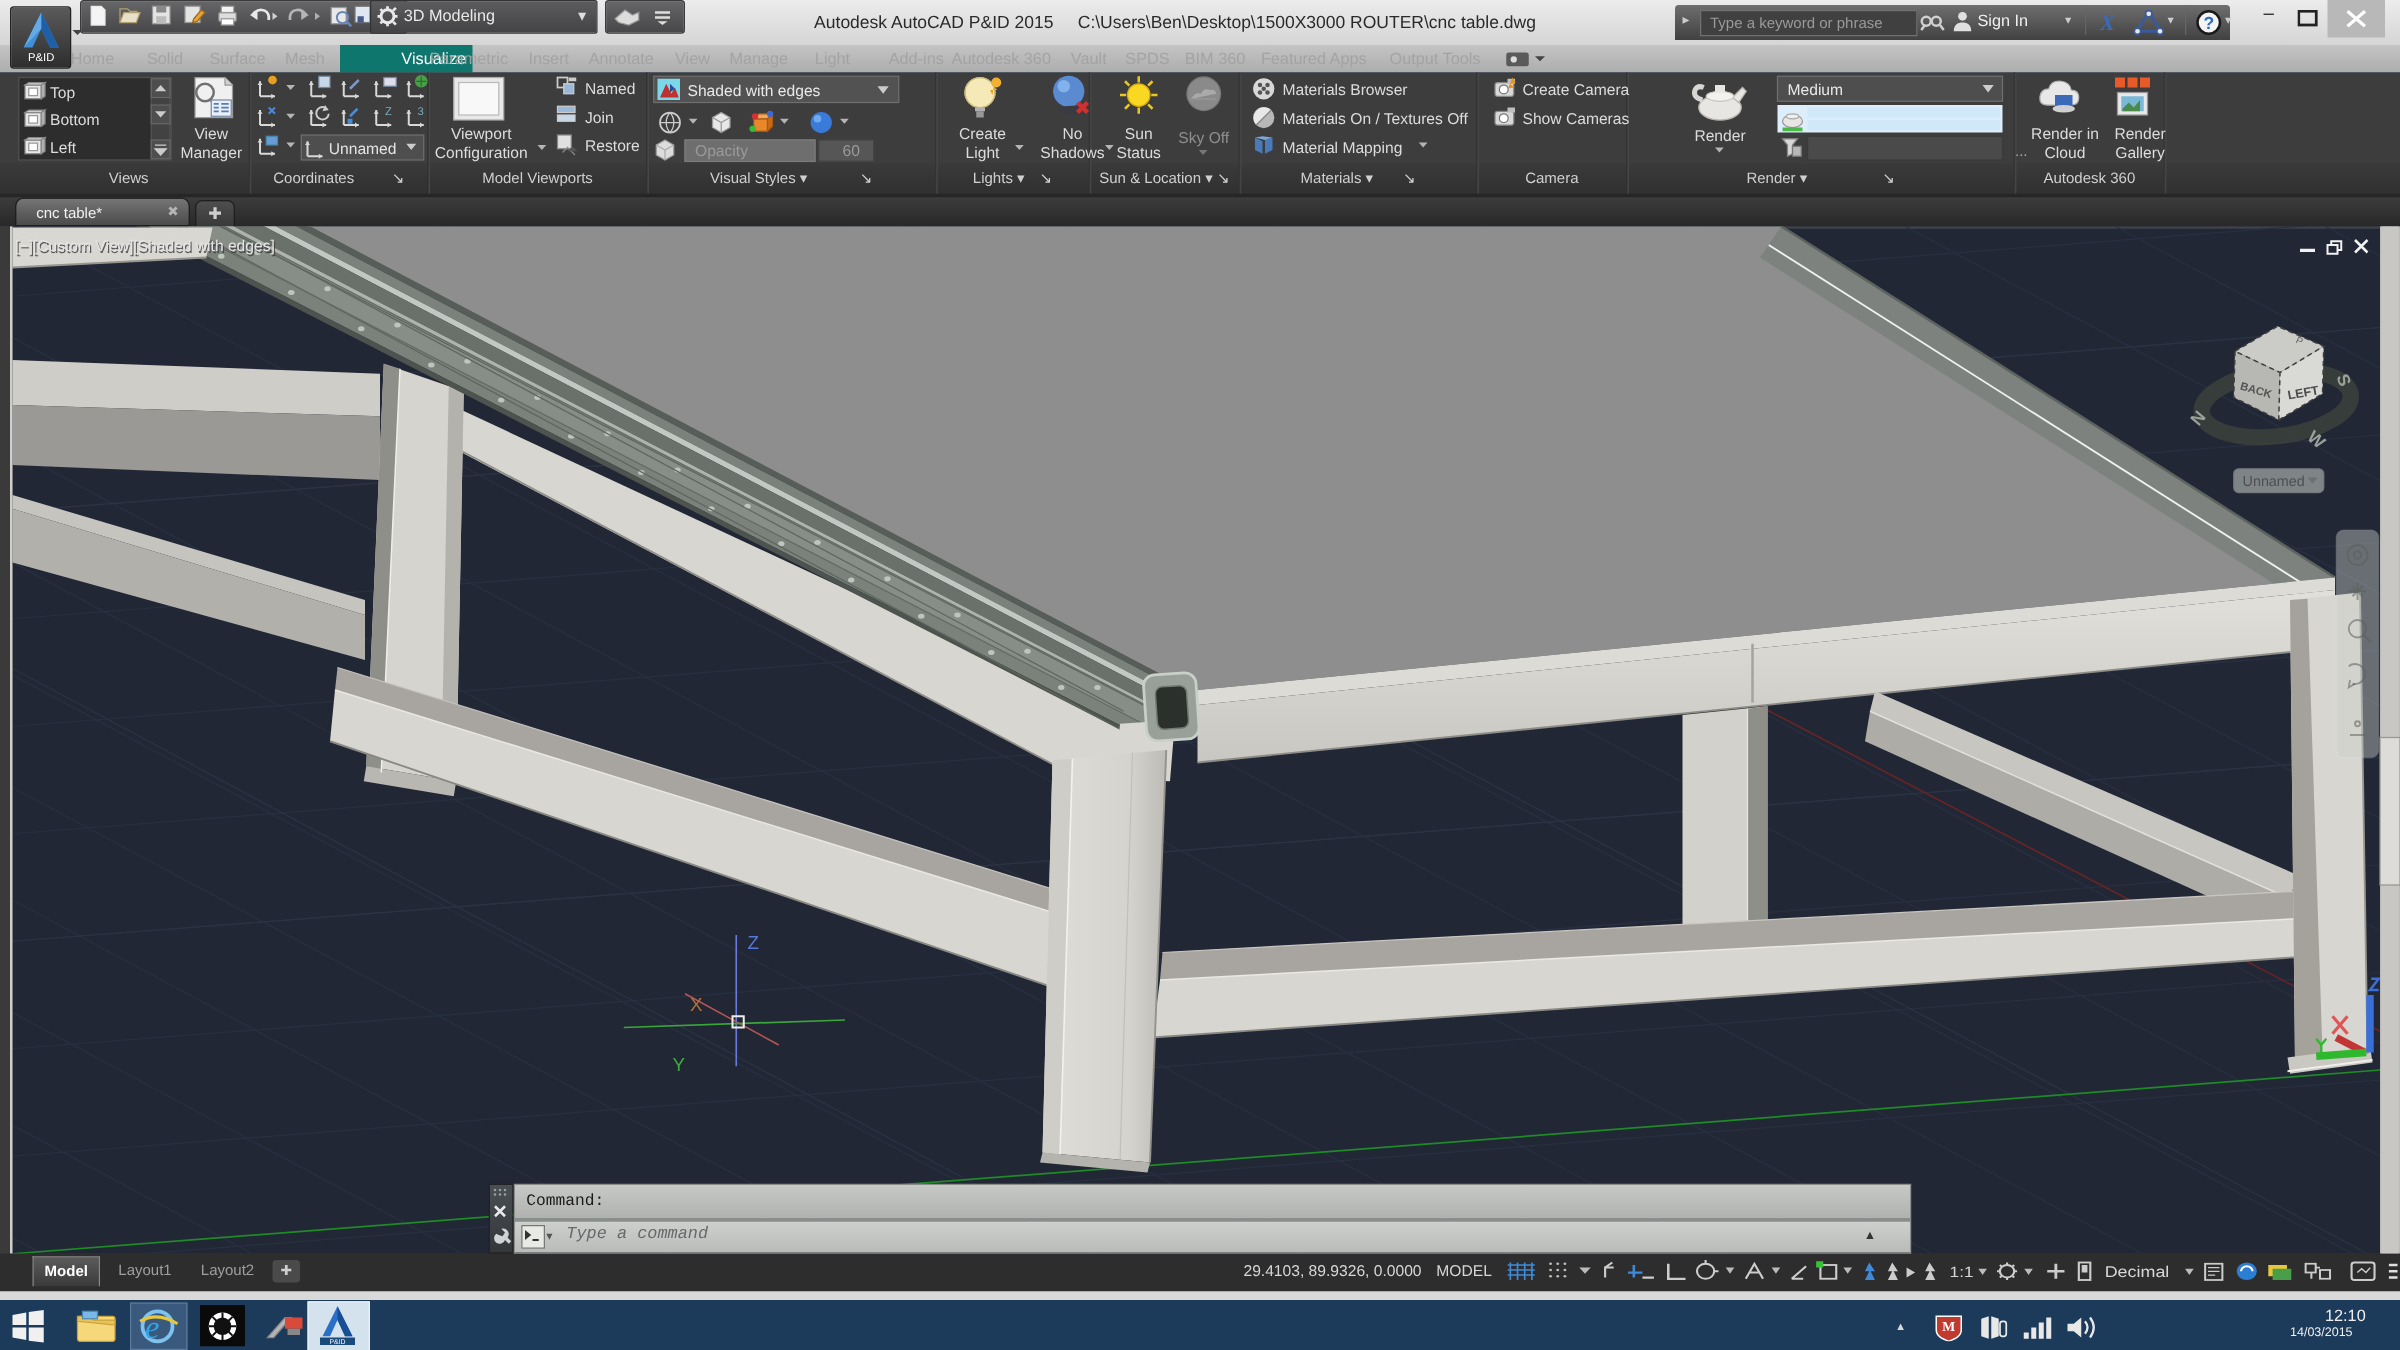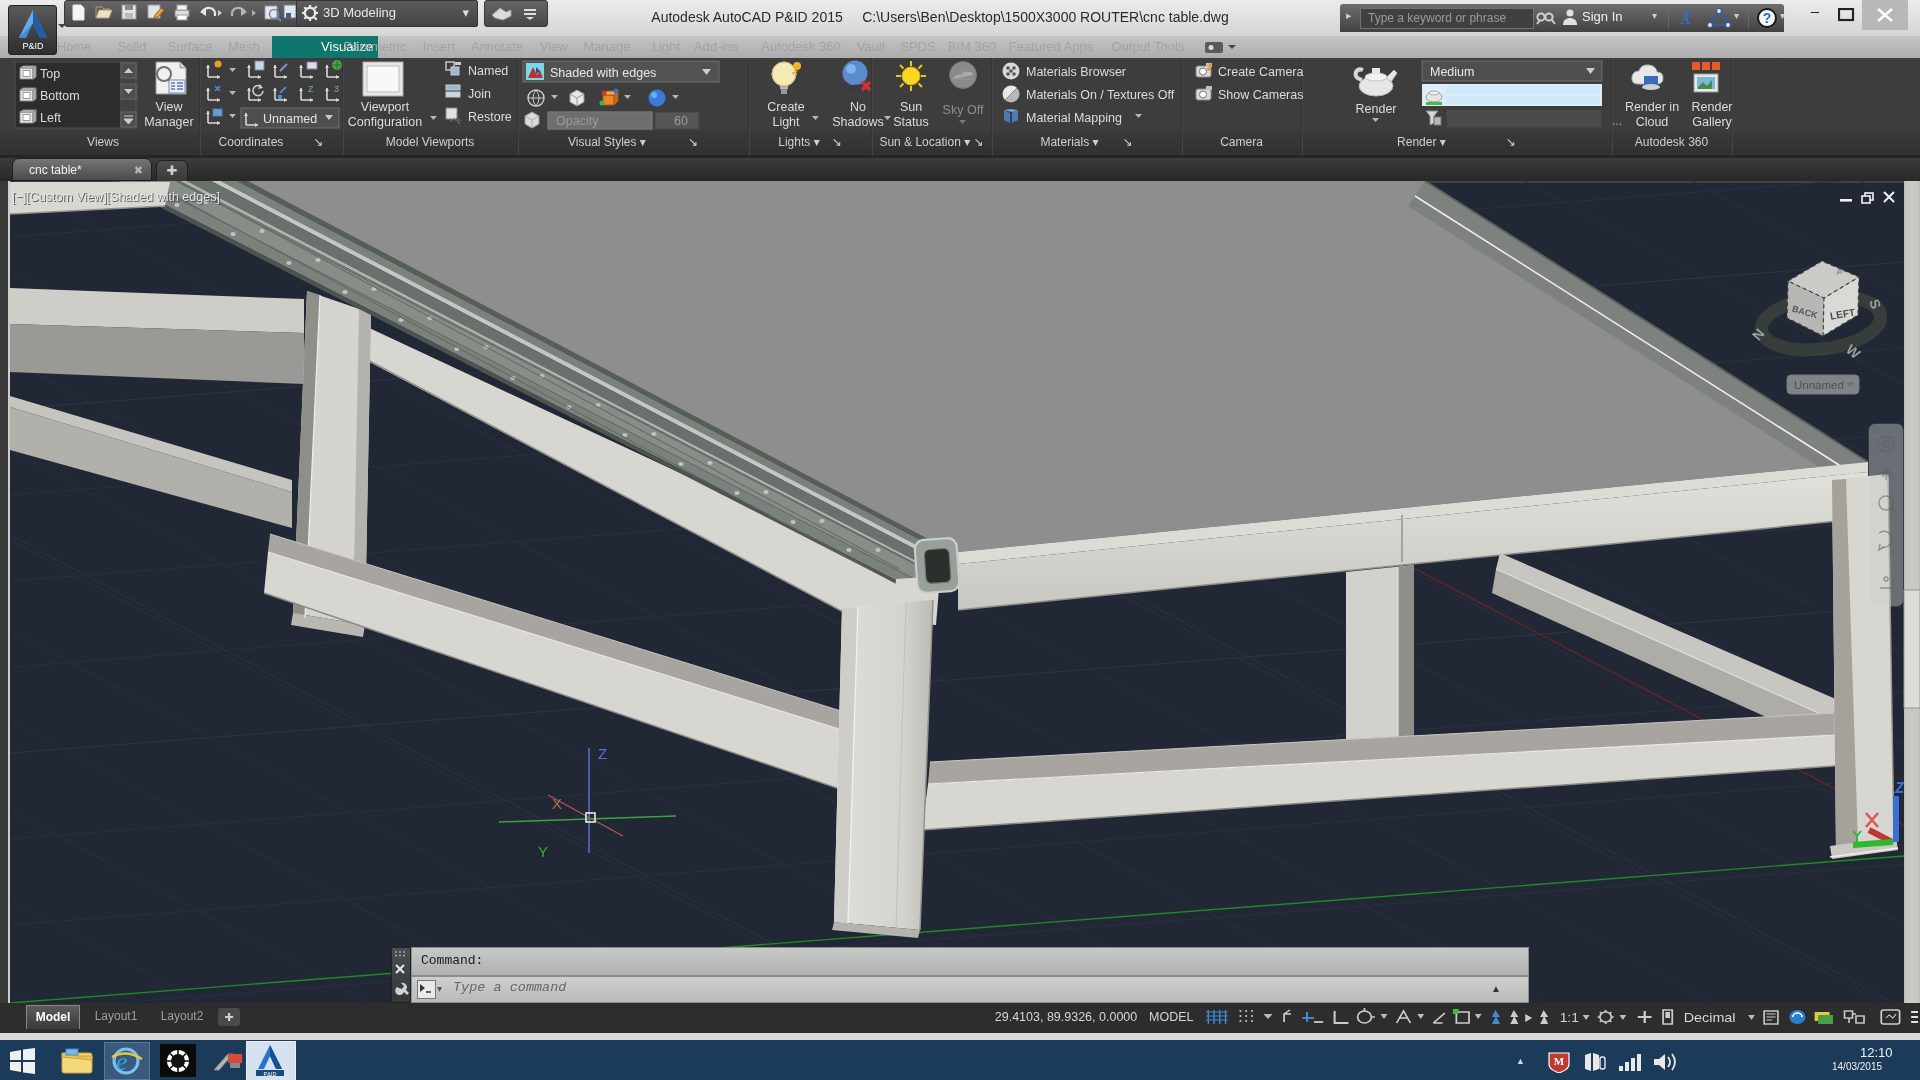--- a/index.html
+++ b/index.html
@@ -170,21 +170,21 @@
   <div class="abs rtab" style="left:112px;width:40px">Solid</div>
   <div class="abs rtab" style="left:162px;width:56px">Surface</div>
   <div class="abs rtab" style="left:222px;width:44px">Mesh</div>
   <div class="abs rtab" id="tabactive" style="left:272px;width:62px">Visualize</div>
   <div class="abs rtab" style="left:338px;width:74px">Parametric</div>
   <div class="abs rtab" style="left:416px;width:46px">Insert</div>
   <div class="abs rtab" style="left:464px;width:66px">Annotate</div>
   <div class="abs rtab" style="left:534px;width:40px">View</div>
   <div class="abs rtab" style="left:578px;width:58px">Manage</div>
   <div class="abs rtab" style="left:640px;width:52px">Light</div>
-  <div class="abs rtab" style="left:688px;width:56px">Add-ins</div>
+  <div class="abs rtab" style="left:705px;width:56px">Add-ins</div>
   <div class="abs rtab" style="left:756px;width:90px">Autodesk 360</div>
   <div class="abs rtab" style="left:850px;width:42px">Vault</div>
   <div class="abs rtab" style="left:896px;width:44px">SPDS</div>
   <div class="abs rtab" style="left:944px;width:56px">BIM 360</div>
   <div class="abs rtab" style="left:1004px;width:94px">Featured Apps</div>
   <div class="abs rtab" style="left:1102px;width:92px">Output Tools</div>
   <svg class="abs" style="left:1204px;top:40px" width="34" height="15" viewBox="0 0 34 15">
       <rect x="1" y="2" width="18" height="11" rx="2" fill="#5a5a5a"></rect>
       <circle cx="7" cy="7.5" r="2.5" fill="#ddd"></circle>
       <path d="M24 5l4 4 4-4z" fill="#444"></path>

